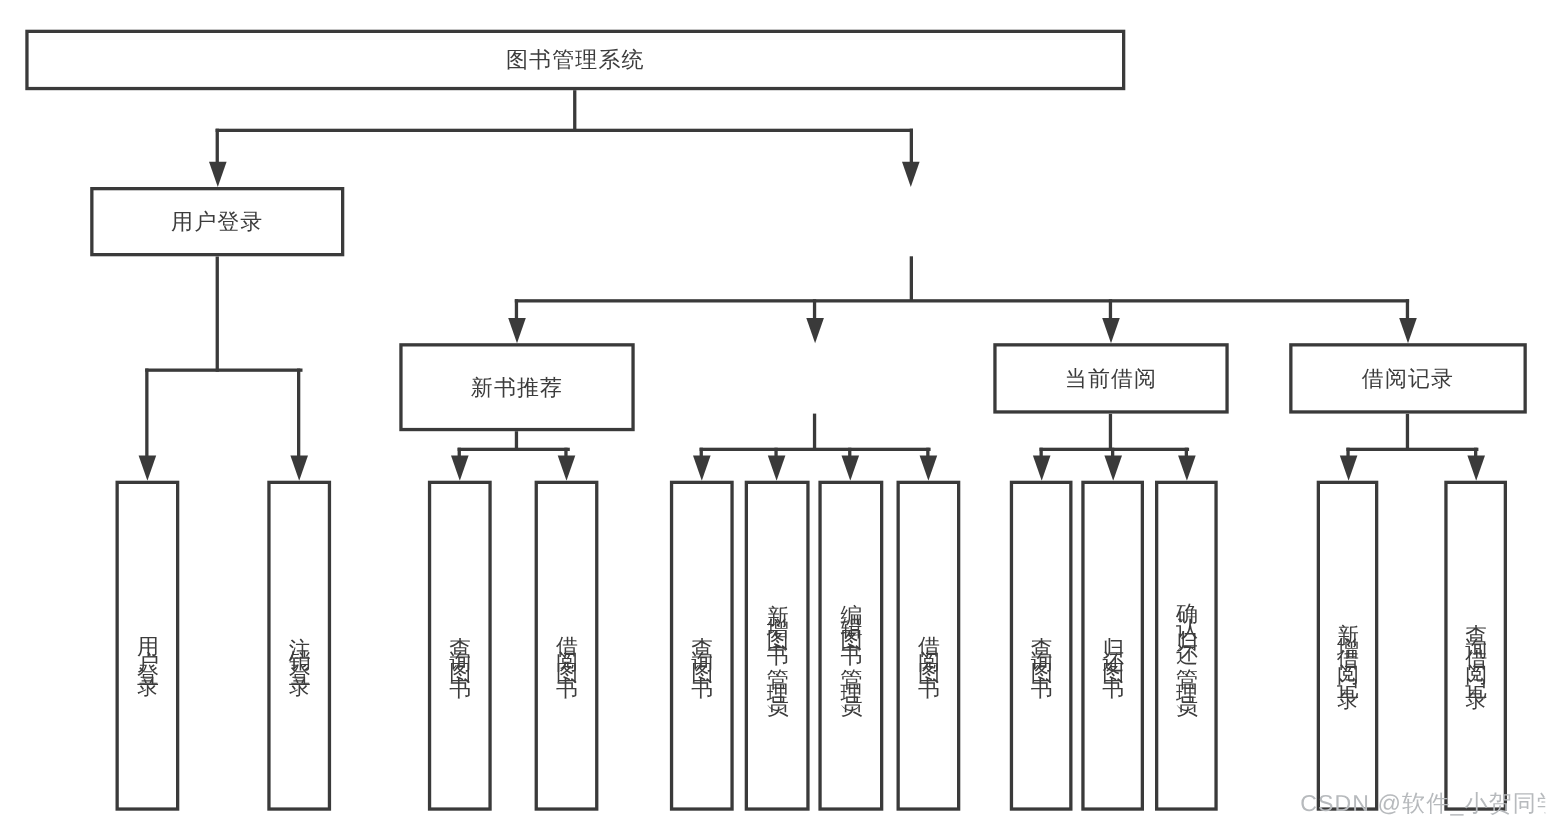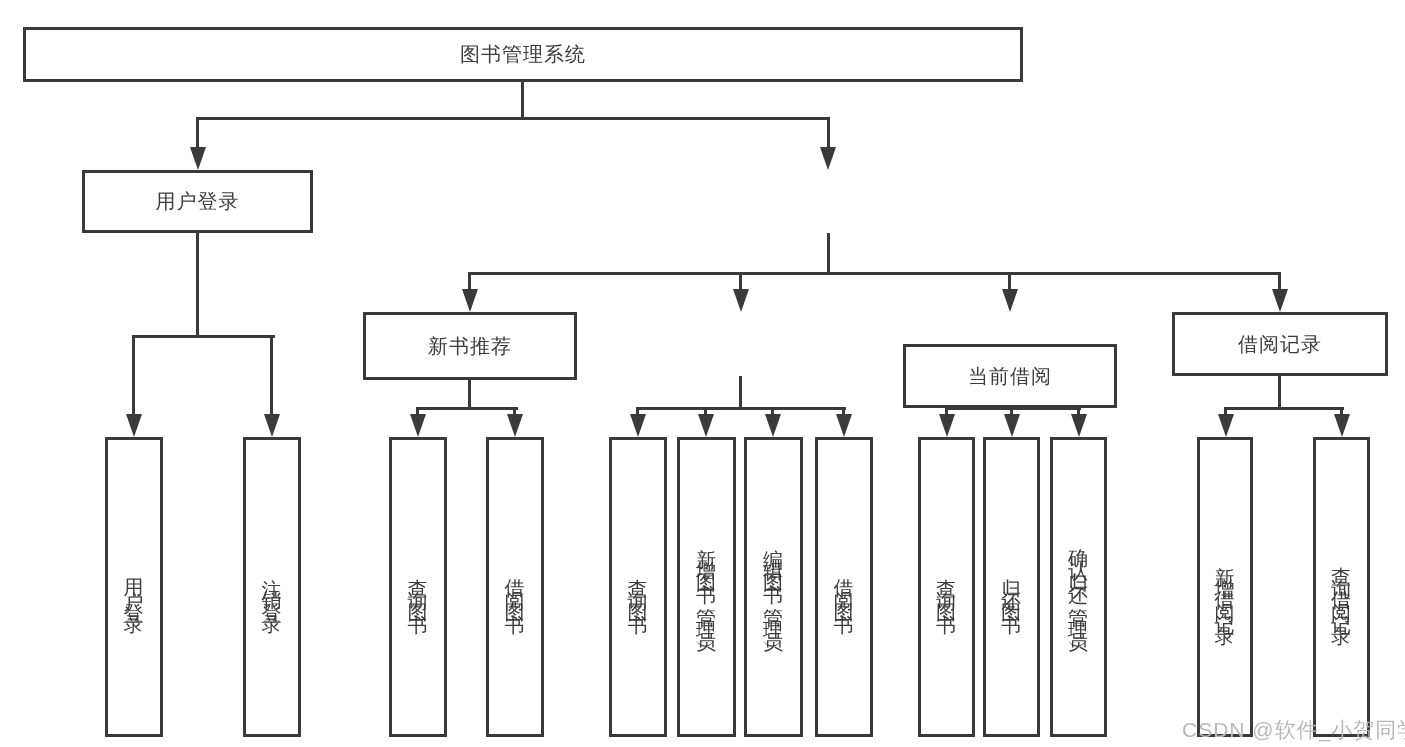--- a/index.html
+++ b/index.html
@@ -84,22 +84,22 @@
   <div class="hline" style="left:468px; top:272px; width:813px;"></div>
   <div class="vline" style="left:468px; top:272px; height:19px;"></div>
   <div class="arrow" style="left:462px; top:289px;"></div>
   <div class="vline" style="left:739px; top:272px; height:19px;"></div>
   <div class="arrow" style="left:733px; top:289px;"></div>
   <div class="vline" style="left:1008px; top:272px; height:19px;"></div>
   <div class="arrow" style="left:1002px; top:289px;"></div>
   <div class="vline" style="left:1278px; top:272px; height:19px;"></div>
   <div class="arrow" style="left:1272px; top:289px;"></div>
 
-  <div class="box" style="left:363px; top:312px; width:214px; height:68px;">新书推荐</div>
-  <div class="box" style="left:903px; top:312px; width:214px; height:64px;margin-top:32px;">当前借阅</div>
+  <div class="box" style="left:363px; top:312px; width:214px; height:80px;">新书推荐</div>
+  <div class="box" style="left:903px; top:312px; width:214px; height:64px;">当前借阅</div>
   <div class="box" style="left:1172px; top:312px; width:216px; height:64px;text-align:right;">借阅记录</div>
 
   <div class="vline" style="left:468px; top:376px; height:33px;"></div>
   <div class="hline" style="left:416px; top:407px; width:102px;"></div>
   <div class="vline" style="left:416px; top:407px; height:9px;"></div>
   <div class="arrow" style="left:410px; top:414px;"></div>
   <div class="vline" style="left:513px; top:407px; height:9px;"></div>
   <div class="arrow" style="left:507px; top:414px;"></div>
 
   <div class="vline" style="left:739px; top:376px; height:33px;"></div>

